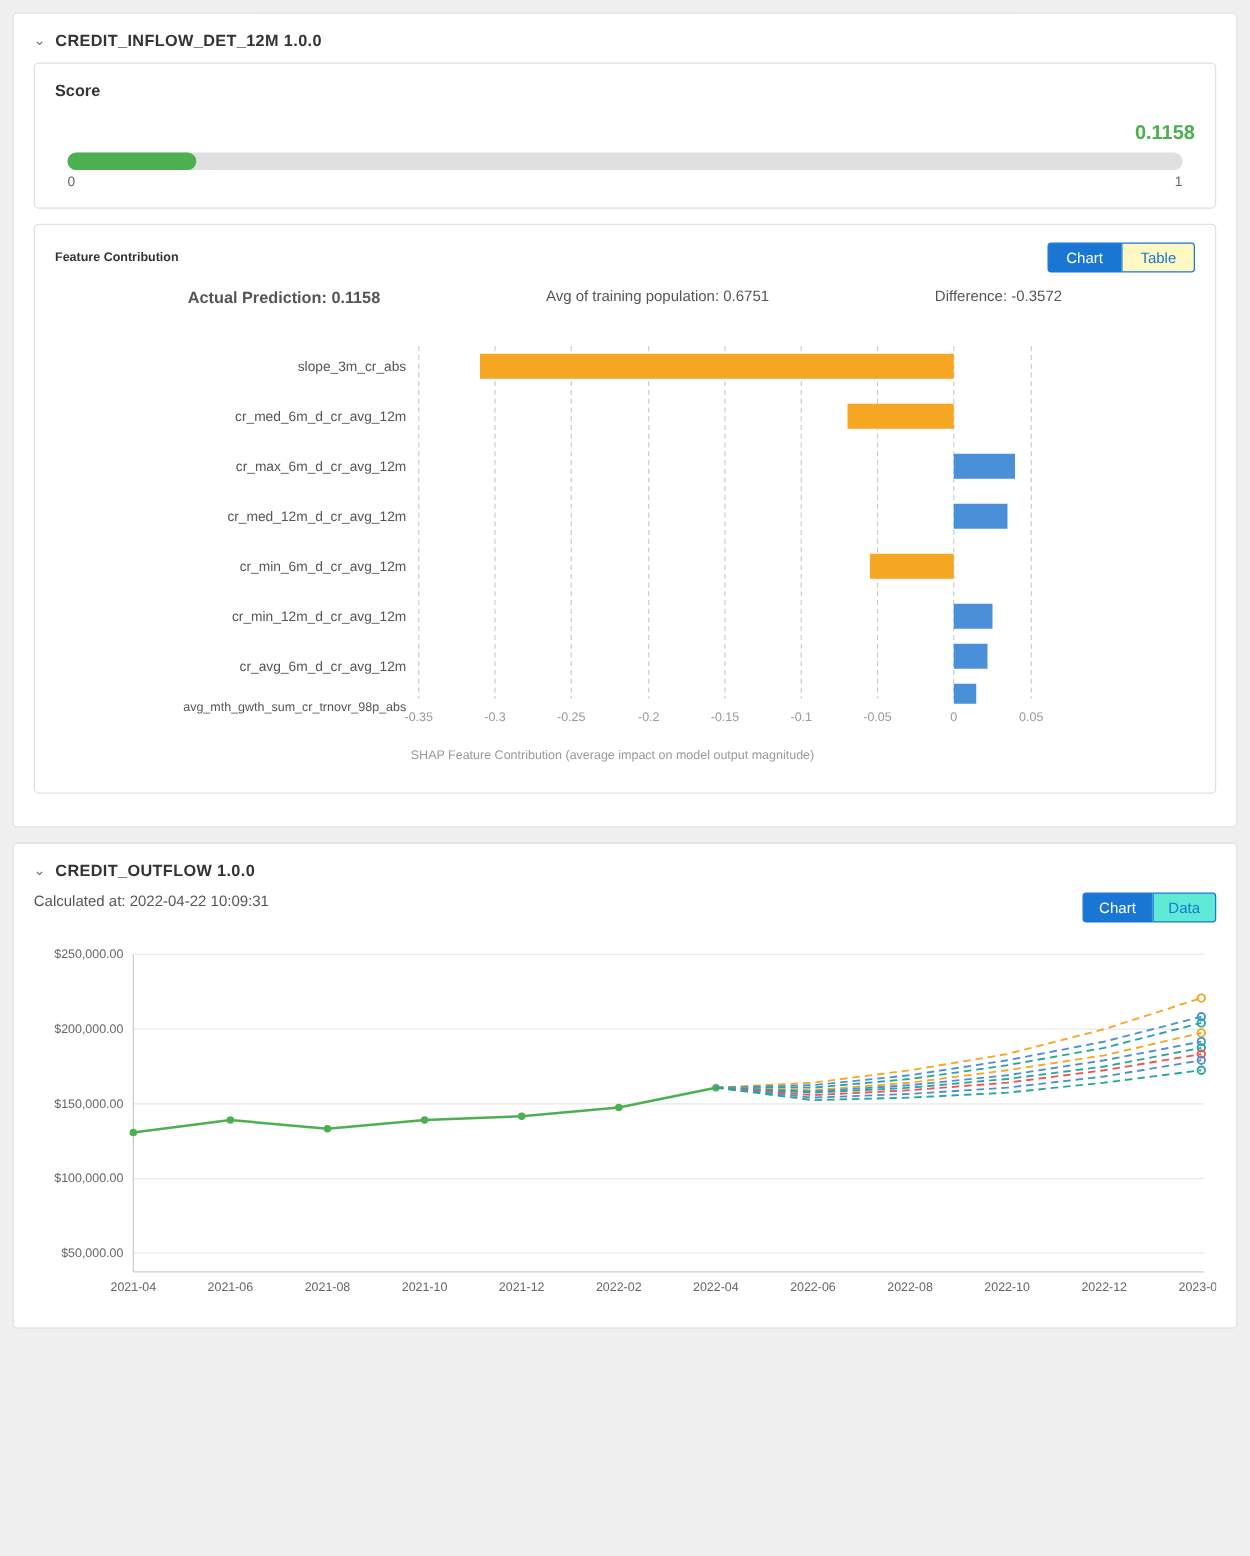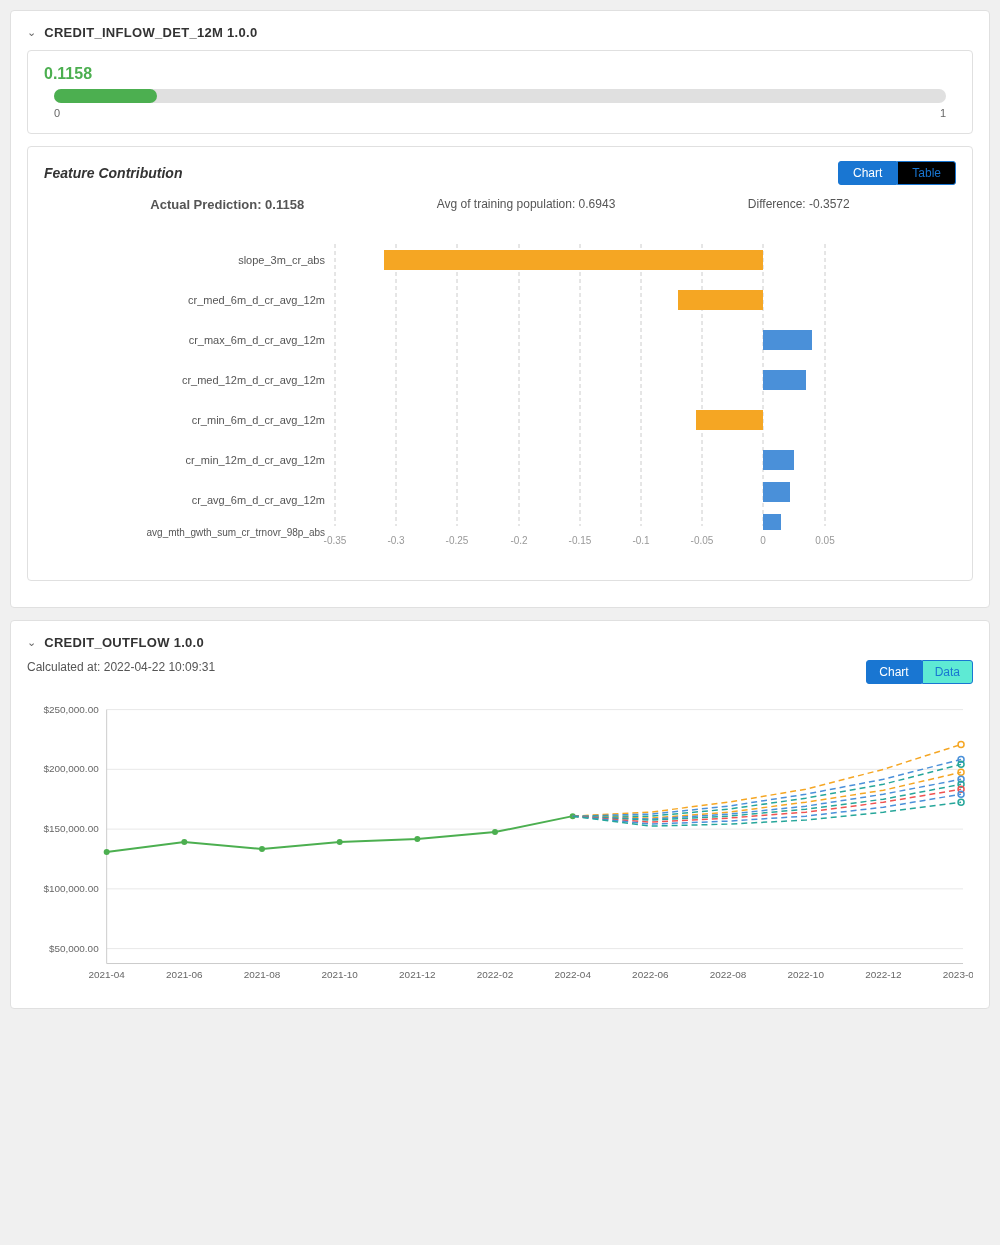--- a/index.html
+++ b/index.html
@@ -8,30 +8,30 @@
     .page-container { width: 1000px; min-height: 1245px; background: #f0f0f0; padding: 10px; }
 
     .section-card { background: #fff; border: 1px solid #e0e0e0; border-radius: 4px; margin-bottom: 12px; padding: 14px 16px; }
 
     .section-header { display: flex; align-items: center; gap: 8px; margin-bottom: 10px; }
     .chevron-icon { font-size: 11px; color: #666; cursor: pointer; }
     .section-title { font-size: 13px; font-weight: 600; color: #333; letter-spacing: 0.3px; text-align: center; }
 
     
     .score-label { font-size: 13px; font-weight: 600; margin-bottom: 18px; }
-    .score-value { font-size: 16px; font-weight: 700; color: #4caf50; text-align: left; margin-bottom: 6px; }
+    .score-value { font-size: 16px; font-weight: 700; color: #4caf50; text-align: right; margin-bottom: 6px; }
     .score-bar-container { position: relative; height: 14px; background: #e0e0e0; border-radius: 7px; margin: 0 10px; }
     .score-bar-fill { height: 100%; background: #4caf50; border-radius: 7px; width: 11.58%; }
     .score-range { display: flex; justify-content: space-between; margin: 4px 10px 0; font-size: 11px; color: #666; }
 
     
     .fc-header { display: flex; align-items: center; justify-content: space-between; margin-bottom: 12px; }
-    .fc-title { font-size: 14px; font-weight: 600; font-style: italic; }
+    .fc-title { font-size: 10px; font-weight: 600; }
     .fc-buttons { display: flex; gap: 0; }
-    .fc-btn { padding: 4px 14px; font-size: 12px; border: 1px solid #1976d2; cursor: pointer; background: #000000; color: #1976d2; }
+    .fc-btn { padding: 4px 14px; font-size: 12px; border: 1px solid #1976d2; cursor: pointer; background: #fef9c3; color: #1976d2; }
     .fc-btn.active { background: #1976d2; color: #fff; }
     .fc-btn:first-child { border-radius: 3px 0 0 3px; }
     .fc-btn:last-child { border-radius: 0 3px 3px 0; }
 
     .fc-stats { display: flex; justify-content: space-around; margin-bottom: 14px; font-size: 12px; color: #555; padding: 0 40px; }
     .fc-stat-actual { font-weight: 700; font-size: 13px; }
 
     .shap-note { text-align: center; font-size: 10px; color: #999; margin-top: 10px; }
     .calc-time { font-size: 12px; color: #555; margin-bottom: 10px; }
     .outflow-buttons { display: flex; gap: 0; }
@@ -48,20 +48,21 @@
 
 <div class="page-container">
 
   <div class="section-card">
     <div class="section-header">
       <span class="chevron-icon">⌄</span>
       <span class="section-title">CREDIT_INFLOW_DET_12M 1.0.0</span>
     </div>
 
     <div class="section-card" style="margin-bottom:12px;">
+      <div class="score-label">Score</div>
       <div class="score-value">0.1158</div>
       <div class="score-bar-container">
         <div class="score-bar-fill"></div>
       </div>
       <div class="score-range">
         <span>0</span>
         <span>1</span>
       </div>
     </div>
 
@@ -69,21 +70,21 @@
       <div class="fc-header">
         <span class="fc-title">Feature Contribution</span>
         <div class="fc-buttons">
           <button class="fc-btn active">Chart</button>
           <button class="fc-btn">Table</button>
         </div>
       </div>
 
       <div class="fc-stats">
         <span class="fc-stat-actual">Actual Prediction: 0.1158</span>
-        <span>Avg of training population: 0.6943</span>
+        <span>Avg of training population: 0.6751</span>
         <span>Difference: -0.3572</span>
       </div>
 
       <div style="padding: 10px 30px 10px 10px;">
         <div style="display:flex; flex-direction:column; position:relative;">
 
           <svg width="100%" height="320" viewBox="0 0 700 320">
 
             <text x="185" y="28" text-anchor="end" font-size="11" fill="#555">slope_3m_cr_abs</text>
             <text x="185" y="68" text-anchor="end" font-size="11" fill="#555">cr_med_6m_d_cr_avg_12m</text>
@@ -132,20 +133,21 @@
             <text x="256" y="308" text-anchor="middle" font-size="10" fill="#999">-0.3</text>
             <text x="317" y="308" text-anchor="middle" font-size="10" fill="#999">-0.25</text>
             <text x="379" y="308" text-anchor="middle" font-size="10" fill="#999">-0.2</text>
             <text x="440" y="308" text-anchor="middle" font-size="10" fill="#999">-0.15</text>
             <text x="501" y="308" text-anchor="middle" font-size="10" fill="#999">-0.1</text>
             <text x="562" y="308" text-anchor="middle" font-size="10" fill="#999">-0.05</text>
             <text x="623" y="308" text-anchor="middle" font-size="10" fill="#999">0</text>
             <text x="685" y="308" text-anchor="middle" font-size="10" fill="#999">0.05</text>
           </svg>
         </div>
+        <div class="shap-note">SHAP Feature Contribution (average impact on model output magnitude)</div>
       </div>
     </div>
   </div>
 
   <div class="section-card">
     <div class="section-header">
       <span class="chevron-icon">⌄</span>
       <span class="section-title">CREDIT_OUTFLOW 1.0.0</span>
     </div>
 

